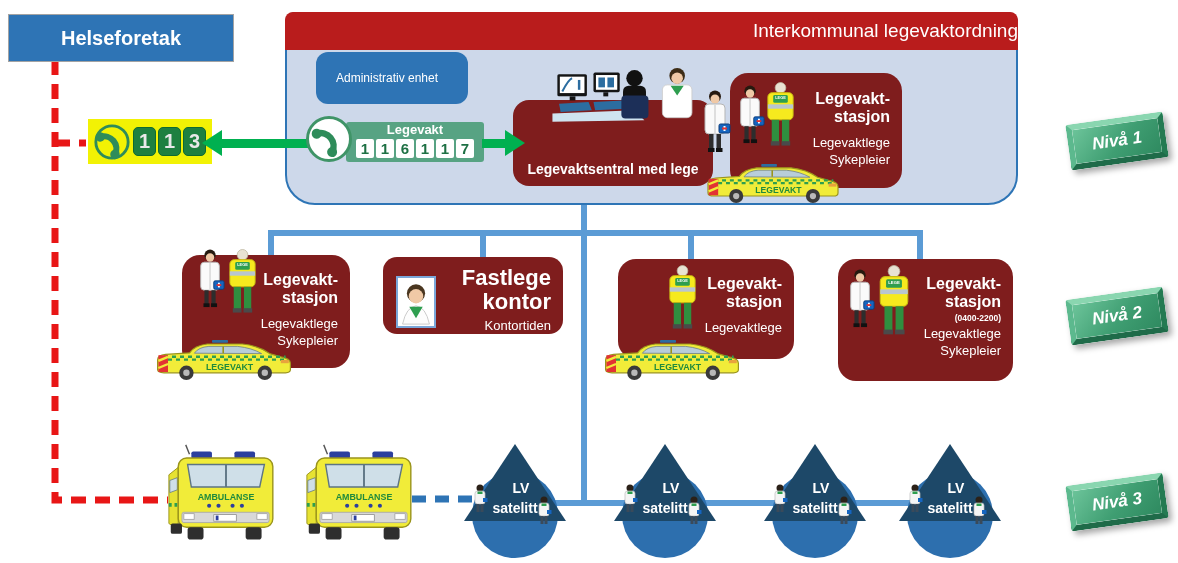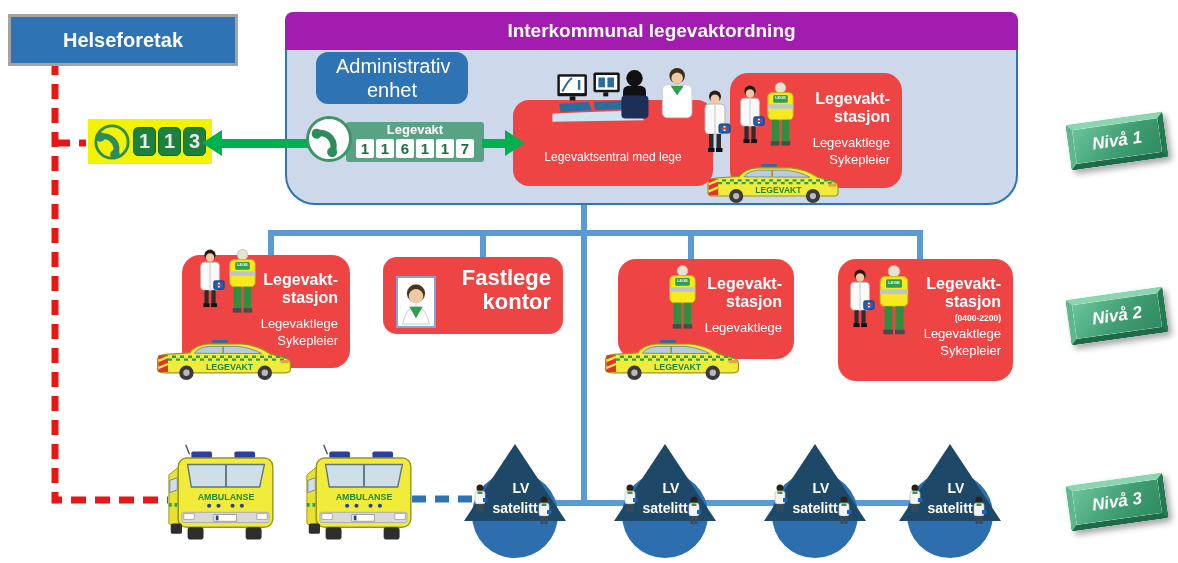--- a/index.html
+++ b/index.html
@@ -1,39 +1,39 @@
 <!DOCTYPE html>
 <html><head>
 <meta charset="utf-8">
 <style>
   html,body{margin:0;padding:0;background:#fff;}
   body{font-family:"Liberation Sans", sans-serif;}
   #canvas{position:relative;width:1178px;height:563px;background:#fff;overflow:hidden;}
   .abs{position:absolute;}
 
   
-  .helse{left:8px;top:14px;width:224px;height:46px;background:#2e74b5;border:3px solid #a3a3a3;
+  .helse{left:8px;top:14px;width:224px;height:46px;background:#2e74b5;border:1px solid #a3a3a3;
          display:flex;align-items:center;justify-content:center;color:#fff;font-weight:bold;font-size:20px;z-index:3;}
   .container-bg{left:285px;top:12px;width:733px;height:193px;background:#cdd8ea;border:2.5px solid #2e75b6;
          border-radius:10px 10px 30px 30px;z-index:1;box-sizing:border-box;}
-  .container-header{left:285px;top:12px;width:733px;height:38px;background:#a21caf;border-radius:8px 8px 0 0;
-         display:flex;align-items:center;justify-content:center;color:#fff;font-weight:bold;font-size:19px;z-index:2;}
+  .container-header{left:285px;top:12px;width:733px;height:38px;background:#b91c1c;border-radius:8px 8px 0 0;
+         display:flex;align-items:center;justify-content:flex-end;color:#fff;font-weight:normal;font-size:19px;z-index:2;}
   .admin{left:316px;top:52px;width:152px;height:52px;background:#2e74b5;border-radius:12px;
-         display:flex;align-items:center;justify-content:center;text-align:center;color:#fff;font-size:20px;line-height:1.2;z-index:3;}
+         display:flex;align-items:center;justify-content:center;color:#fff;font-size:12px;line-height:1.2;z-index:3;}
   .admin span{display:block;width:112px;}
 
   
-  .navybox{background:#ef4444;border-radius:18px;z-index:3;}
+  .navybox{background:#7f1d1d;border-radius:18px;z-index:3;}
   .sbox-text{position:absolute;right:12px;text-align:right;color:#fff;}
   .sbox-title{font-size:16px;font-weight:bold;line-height:1.12;}
   .sbox-staff{font-size:13px;line-height:1.3;margin-top:9px;}
   .sbox-hours{font-size:8.5px;font-weight:bold;margin-top:2px;}
   .fast-title{font-size:22px;font-weight:bold;line-height:1.08;}
-  .fast-sub{font-size:13px;margin-top:20px;}
-  .central-label{position:absolute;left:0;right:0;bottom:22px;text-align:center;color:#fff;font-weight:normal;font-size:12px;}
+  .fast-sub{font-size:13px;margin-top:4px;}
+  .central-label{position:absolute;left:0;right:0;bottom:9px;text-align:center;color:#fff;font-weight:bold;font-size:14px;}
 
   
   .p116-circle{left:306px;top:116px;width:46px;height:46px;background:#fff;border:3px solid #3f9467;border-radius:50%;
          box-sizing:border-box;z-index:4;display:flex;align-items:center;justify-content:center;}
   .p116{left:346px;top:122px;width:138px;height:40px;background:#57a383;border-radius:3px;z-index:3;}
   .p116-label{color:#fff;font-weight:bold;font-size:13px;text-align:center;line-height:16px;}
   .p116-tiles{display:flex;justify-content:center;gap:2px;margin-top:1px;}
   .tile6{width:18px;height:19px;background:#fff;border-radius:2px;color:#1e7044;font-weight:bold;font-size:15px;
          display:flex;align-items:center;justify-content:center;}
   .p113{left:88px;top:119px;width:124px;height:45px;background:#f2f204;z-index:3;display:flex;align-items:center;padding-left:5px;box-sizing:border-box;}

